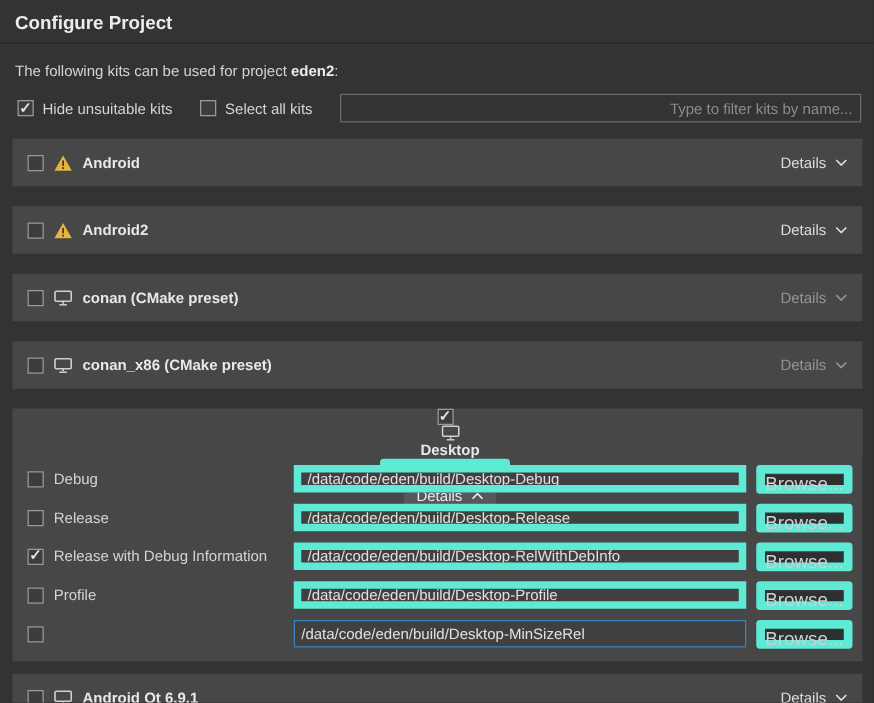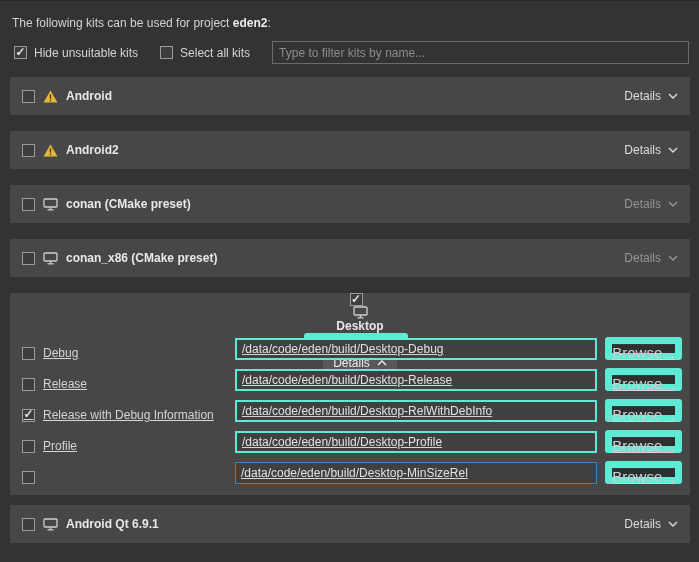--- a/index.html
+++ b/index.html
@@ -31,21 +31,21 @@
   .cb.checked::after {
     content:"\2713";
     color:#e4e4e4; font-size:12px; font-weight:bold; line-height:1;
     position:relative; top:-1px;
   }
   .cb-label { margin-left:7px; margin-right:22px; white-space:nowrap; }
   .filter-input {
     flex:1 1 auto; height:23px;
     background:#333333; border:1px solid #6b6b6b;
     color:#d8d8d8; font-family:"Liberation Sans", sans-serif; font-size:12px;
-    padding:0 6px; outline:none;
+    padding:0 6px; outline:none;text-align:right;
   }
   .filter-input::placeholder { color:#8c8c8c; }
 
   .kit-list { padding:13px 9px 0 10px; }
 
   .kit-row {
     height:38px; background:#474747;
     display:flex; align-items:center;
     padding:0 12px;
     margin-bottom:16px;
@@ -74,42 +74,45 @@
   .kit-panel { background:#474747; margin-bottom:10px; padding-bottom:11px; }
   .kit-panel .kit-row { margin-bottom:7px; height:38px; padding-right:0;flex-direction:column; }
   .details-toggle {
     height:38px; width:74px; margin-left:8px;
     background:#56585a; border:none; cursor:pointer;
     display:inline-flex; align-items:center; justify-content:center; gap:7px;
     color:#ececec; font-family:"Liberation Sans", sans-serif; font-size:12px;
   }
 
   .config-row {
-    display:flex; align-items:flex-end;
-    padding:0 8px 0 12px; margin-bottom:9px; height:22px;text-decoration:underline;
+    display:flex; align-items:center;
+    padding:0 8px 0 12px; margin-bottom:9px; height:22px;
   }
   .config-row:last-child { margin-bottom:0; }
   .cfg-left { display:flex; align-items:center; width:213px; flex:0 0 213px; }
   .cfg-label { margin-left:8px; white-space:nowrap; }
   .path-input {
     width:362px; flex:0 0 362px; height:22px;
-    background:#404040; border:2px solid #5eead4;
+    background:#404040; border:6px solid #5eead4;
     color:#e0e0e0; font-family:"Liberation Sans", sans-serif; font-size:12px;
     padding:0 5px; outline:none;
   }
   .path-input.focused { border:1px solid #3d84c4; }
   .config-row .btn { margin-left:8px; width:77px; padding:0; }
 
   .chev { display:block; }
 </style>
 </head>
 <body>
 
 <div class="page">
 
+  <div class="titlebar">
+    <h1>Configure Project</h1>
+  </div>
   <div class="title-sep"></div>
 
   <div class="subtitle"><span>The following kits can be used for project </span><b>eden2</b><span>:</span></div>
 
   <div class="filter-row">
     <span class="cb checked"></span>
     <span class="cb-label">Hide unsuitable kits</span>
     <span class="cb"></span>
     <span class="cb-label">Select all kits</span>
     <input class="filter-input" type="text" placeholder="Type to filter kits by name..." style="">

